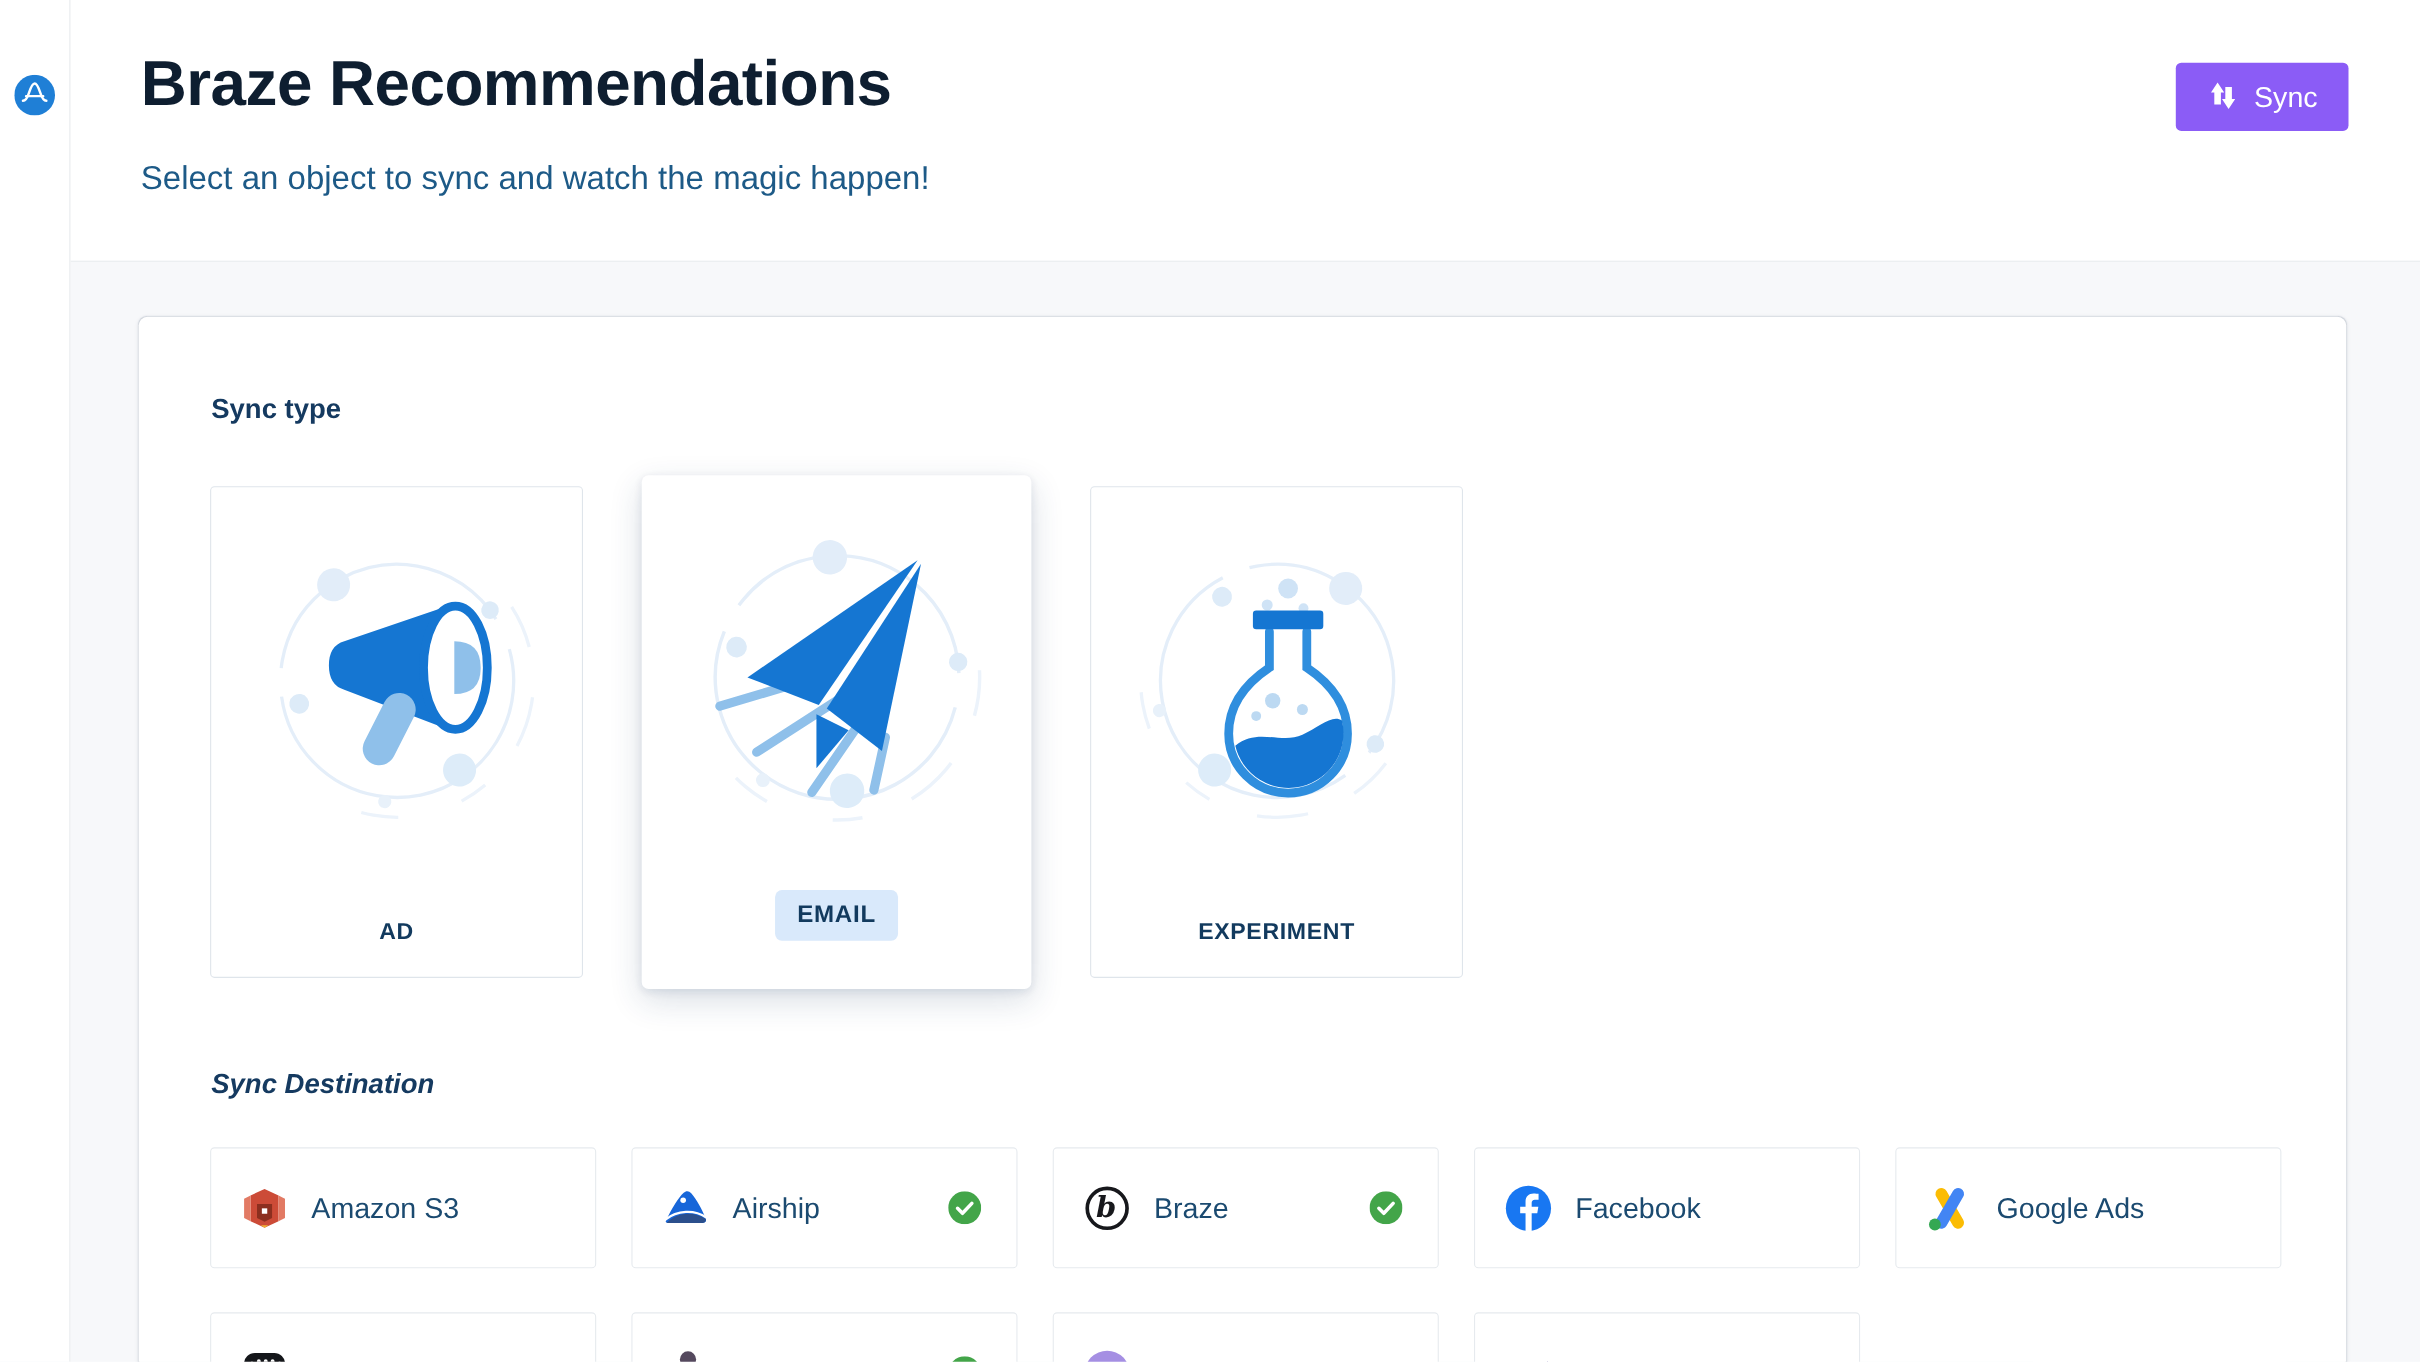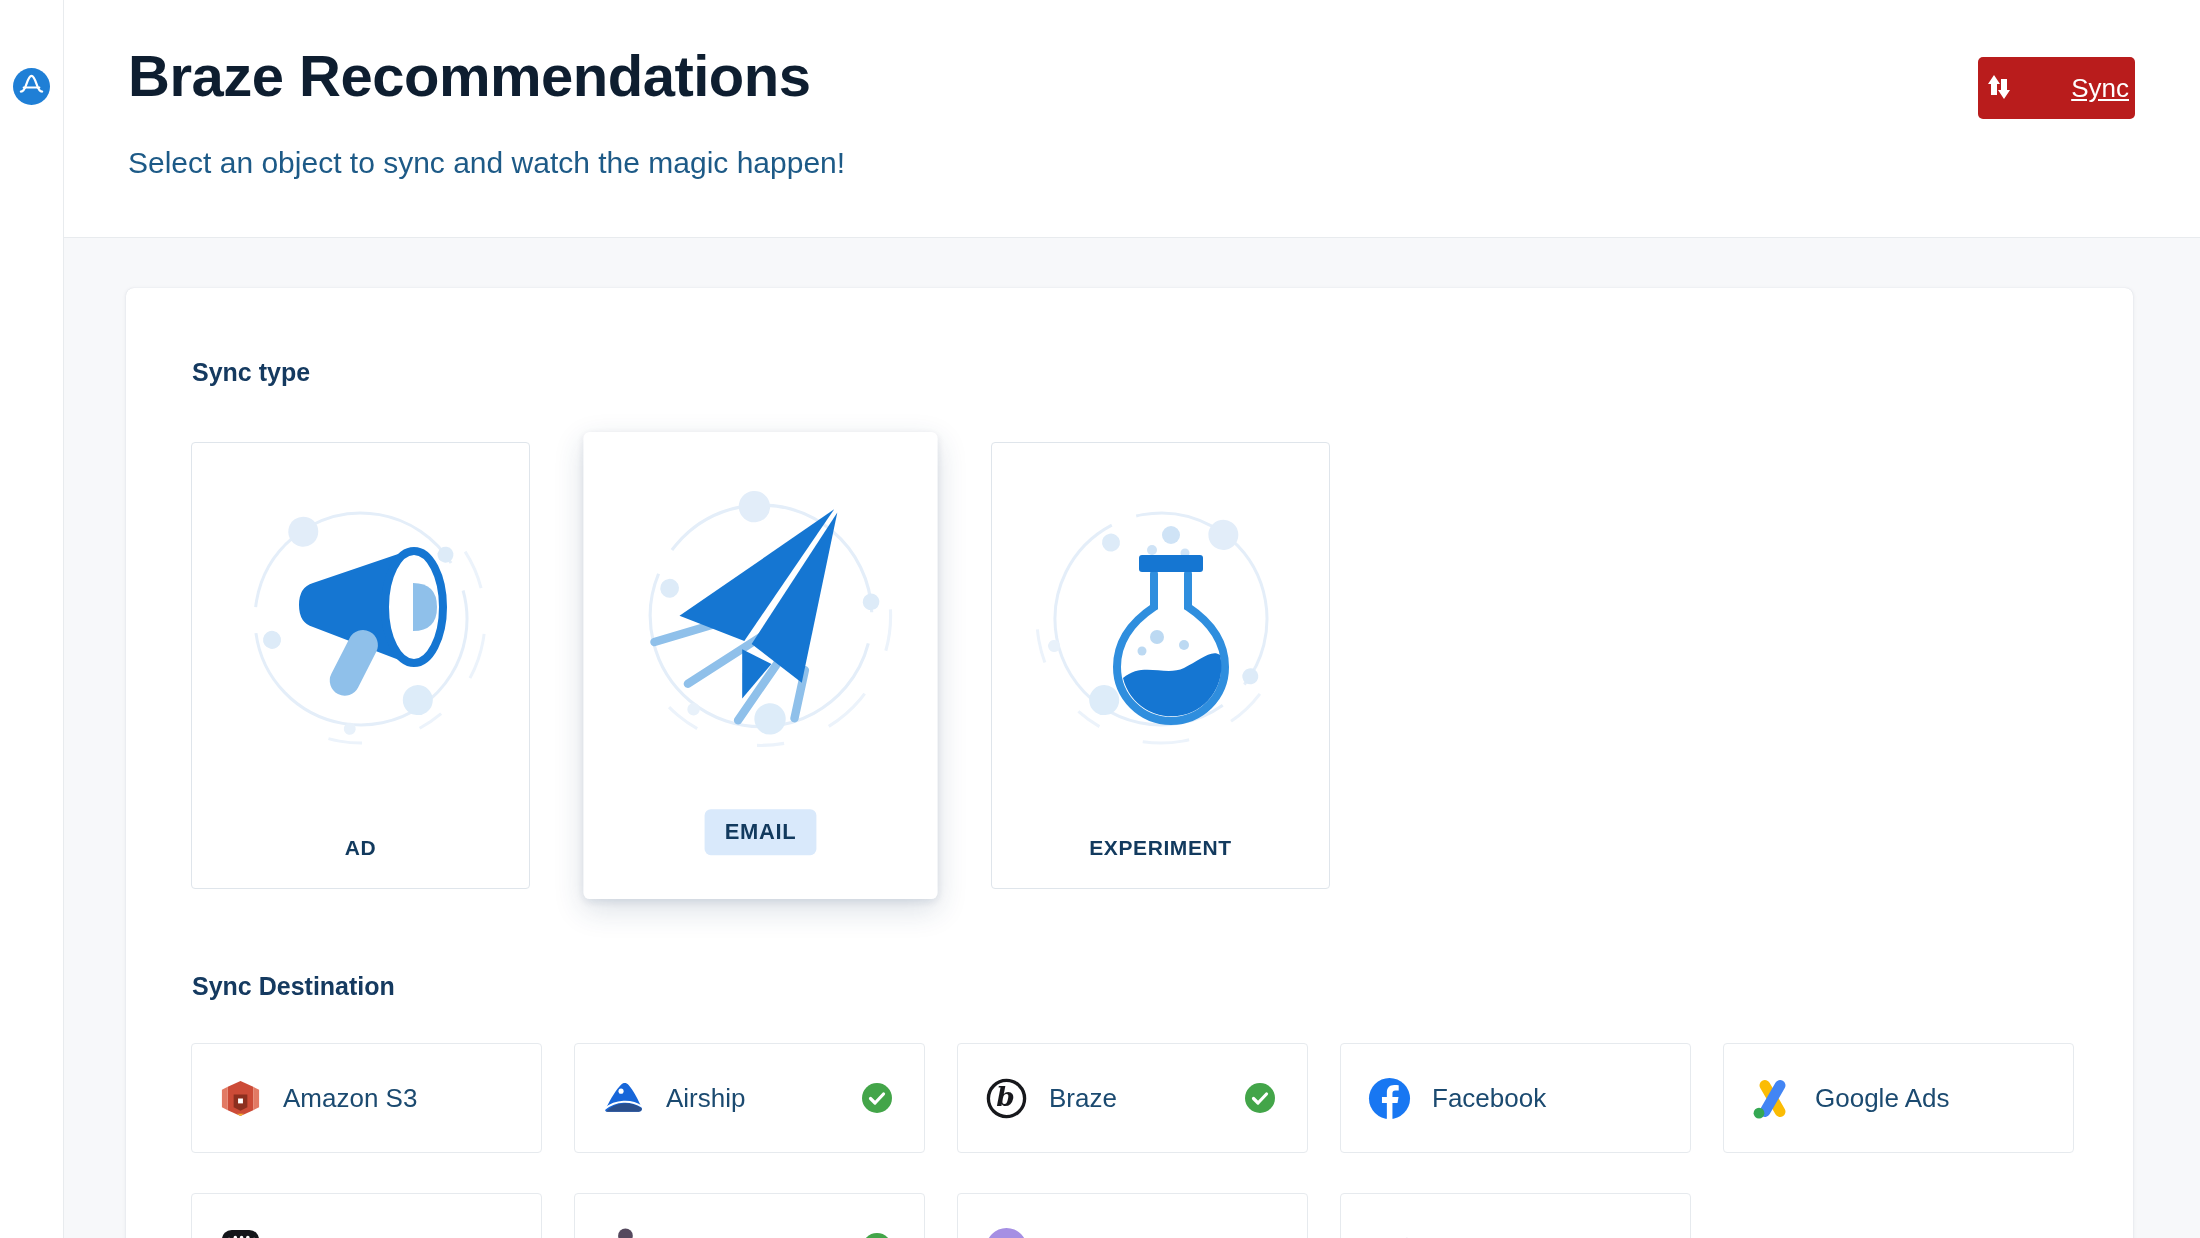--- a/index.html
+++ b/index.html
@@ -5,28 +5,28 @@
   html,body{margin:0;padding:0;}
   body{
     width:2200px;height:1238px;overflow:hidden;position:relative;
     background:#f7f8fa;font-family:"Liberation Sans",sans-serif;
   }
   .left-rail{position:absolute;left:0;top:0;width:63px;height:1238px;background:#fff;border-right:1px solid #e8ebee;z-index:6;}
   .rail-logo{position:absolute;left:13px;top:68px;width:37px;height:37px;cursor:pointer;}
   .header{position:absolute;left:64px;top:0;width:2136px;height:237px;background:#fff;border-bottom:1px solid #e8ebee;z-index:2;}
   .header-title{position:absolute;left:64px;top:42px;font-size:58px;font-weight:700;color:#0e1e30;letter-spacing:-0.5px;}
   .header-subtitle{position:absolute;left:64px;top:146px;font-size:30px;font-weight:400;color:#1d5a87;}
-  .sync-button{position:absolute;right:65px;top:57px;width:157px;height:62px;background:#b91c1c;border:none;border-radius:5px;
-    color:#fff;display:flex;align-items:center;justify-content:space-between;gap:13px;font-size:26px;font-family:"Liberation Sans",sans-serif;cursor:pointer;text-decoration:underline;}
+  .sync-button{position:absolute;right:65px;top:57px;width:157px;height:62px;background:#8b5cf6;border:none;border-radius:5px;
+    color:#fff;display:flex;align-items:center;justify-content:center;gap:13px;font-size:26px;font-family:"Liberation Sans",sans-serif;cursor:pointer;}
   .sync-button svg{display:block;}
   .main-card{position:absolute;left:126px;top:288px;width:2007px;height:1100px;background:#fff;border-radius:8px;
     box-shadow:0 1px 4px rgba(23,43,77,.09), 0 0 1px rgba(23,43,77,.15);}
   .section-heading{position:absolute;left:66px;font-size:25px;font-weight:700;color:#153a60;}
   #sync-type-heading{top:70px;}
-  #sync-dest-heading{top:684px;}
+  #sync-dest-heading{top:684px;font-style:italic;}
   .type-row{position:absolute;left:65px;top:154px;display:flex;gap:61px;}
   .type-card{width:339px;height:447px;background:#fff;border:1px solid #dfe5eb;border-radius:4px;
     display:flex;flex-direction:column;align-items:center;box-sizing:border-box;cursor:pointer;position:relative;}
   .type-illus{margin-top:36px;width:280px;height:280px;}
   .type-illus svg{display:block;width:100%;height:100%;}
   .type-label{margin-top:auto;margin-bottom:28px;font-size:21px;font-weight:700;color:#123a5e;letter-spacing:0.6px;}
   .type-card.selected{border:none;border-radius:6px;z-index:3;transform:scale(1.045);
     box-shadow:0 10px 28px rgba(30,60,100,.16), 0 2px 8px rgba(30,60,100,.10);}
   .type-card.selected .type-label{background:#d9e9fb;padding:10px 19px;border-radius:6px;margin-bottom:42px;}
   .dest-grid{position:absolute;left:65px;top:755px;width:1883px;display:flex;flex-wrap:wrap;gap:40px 32px;}

